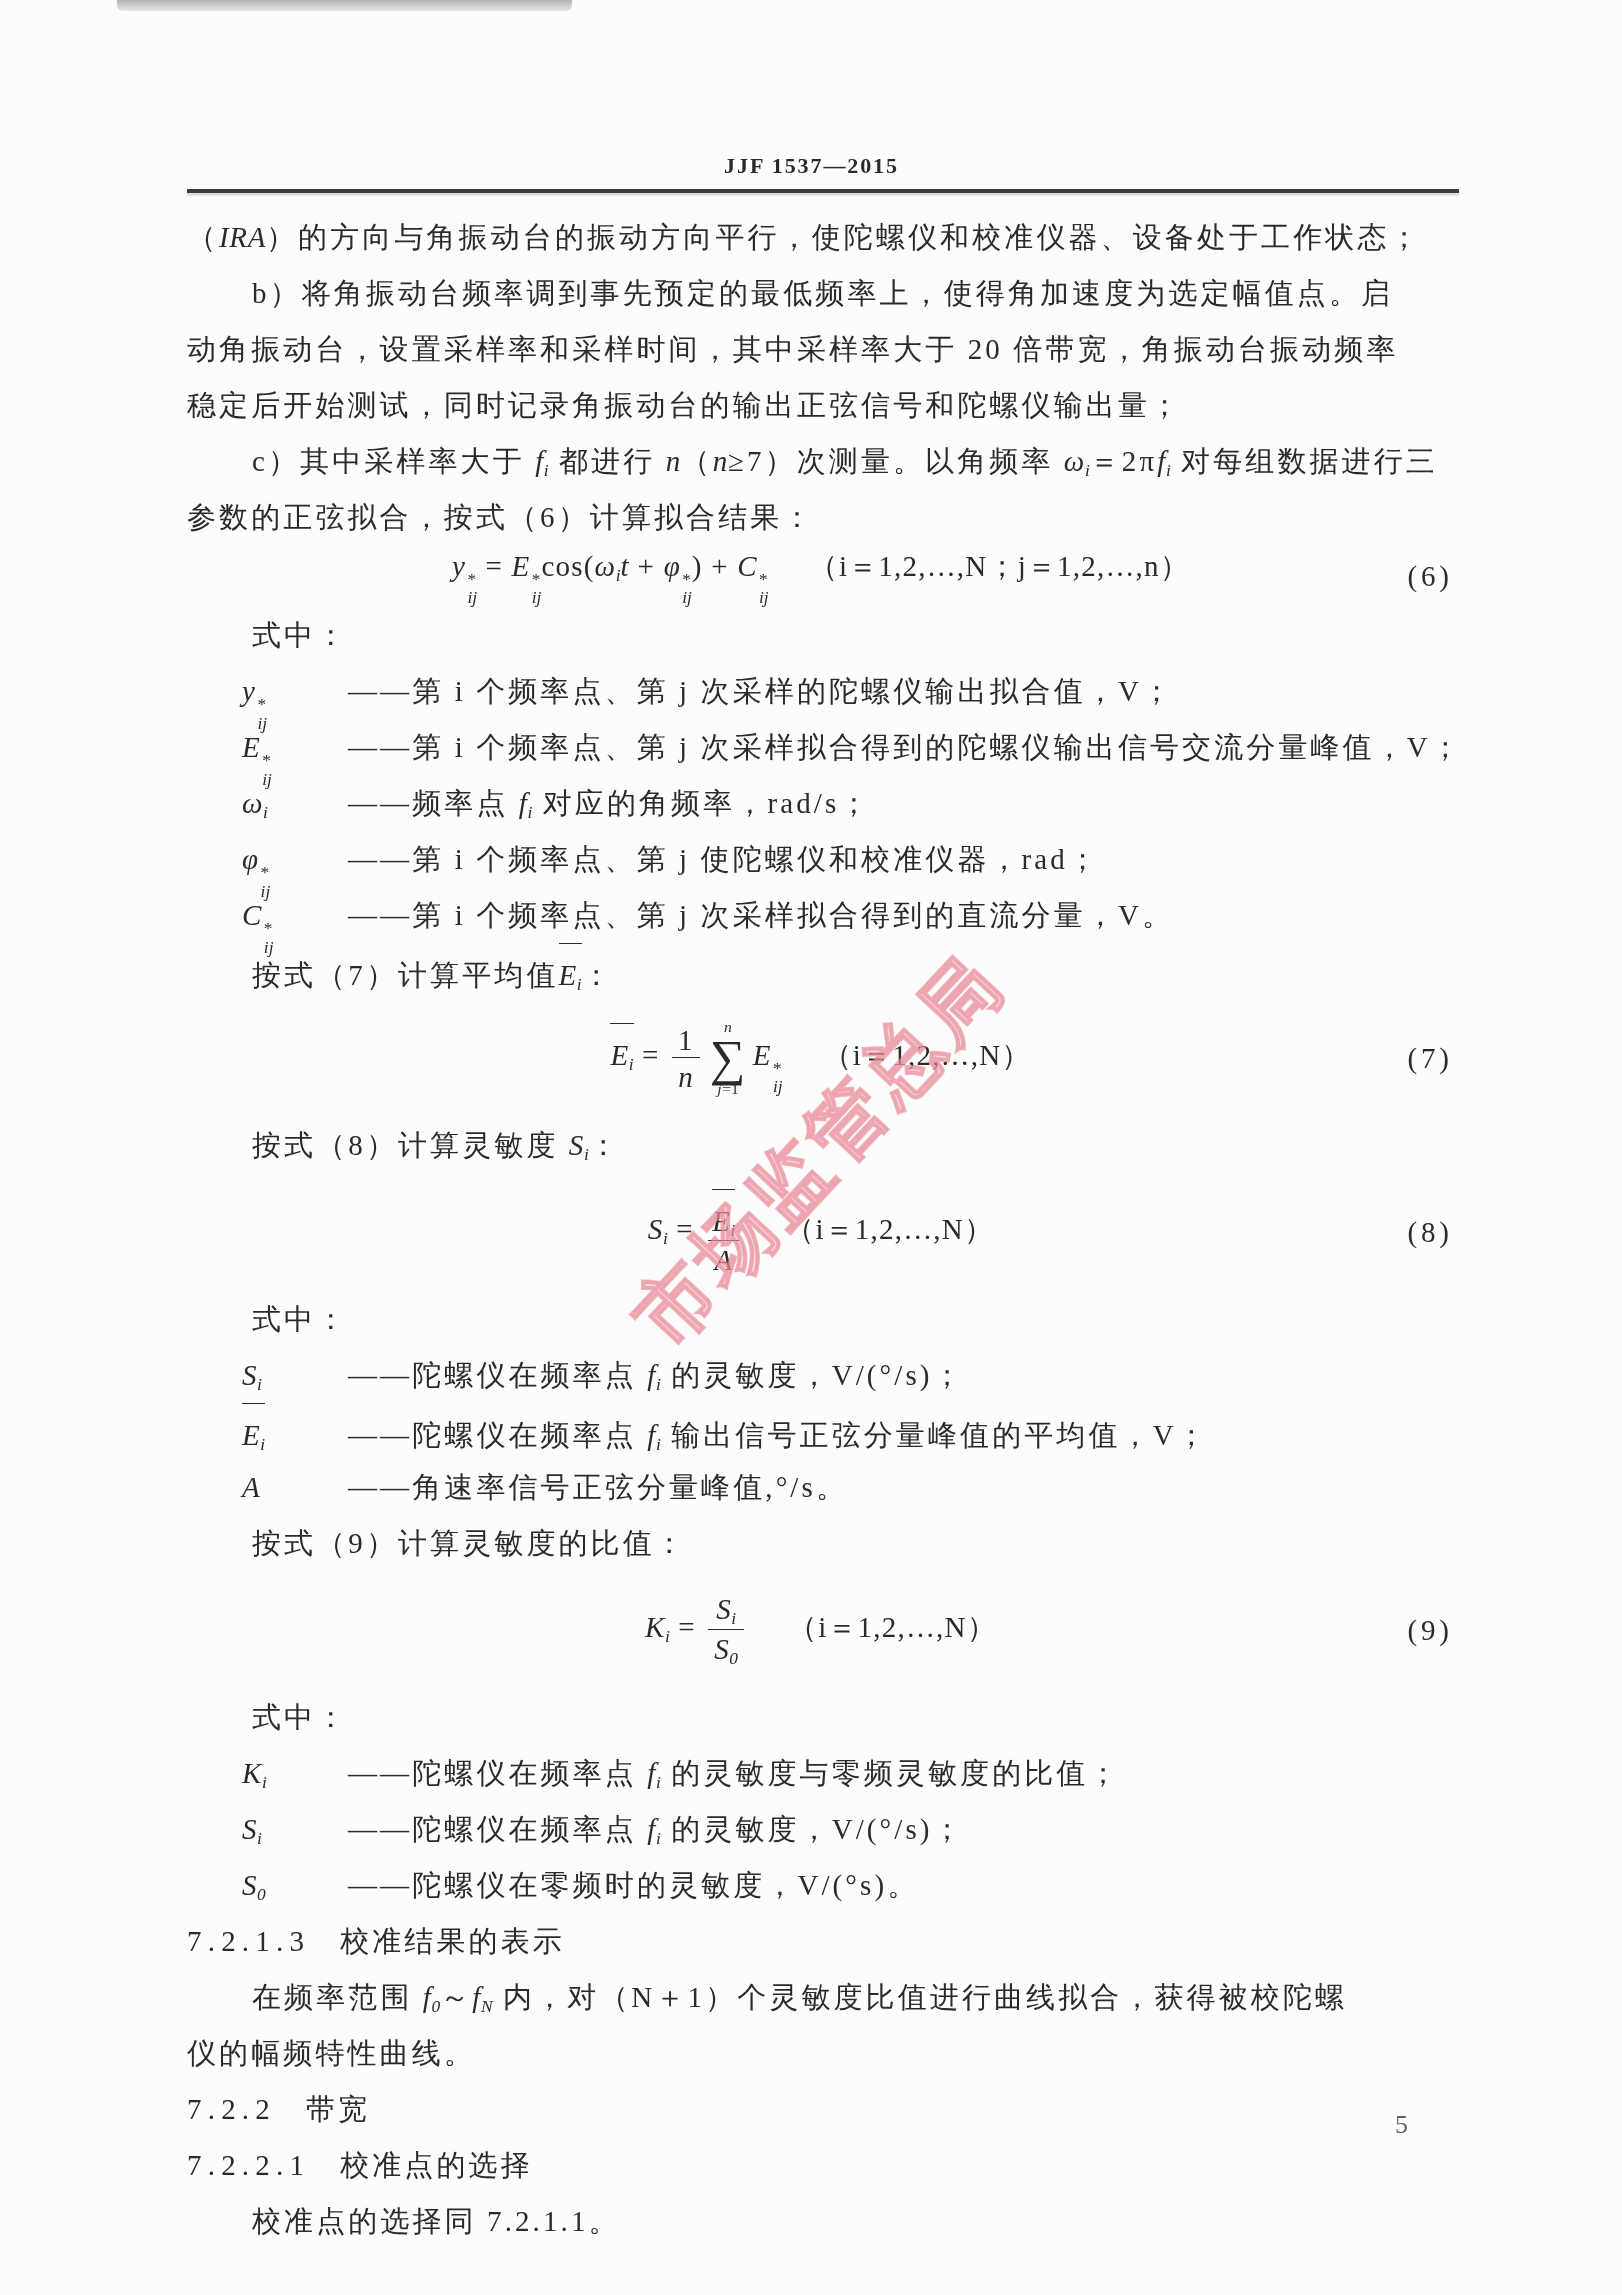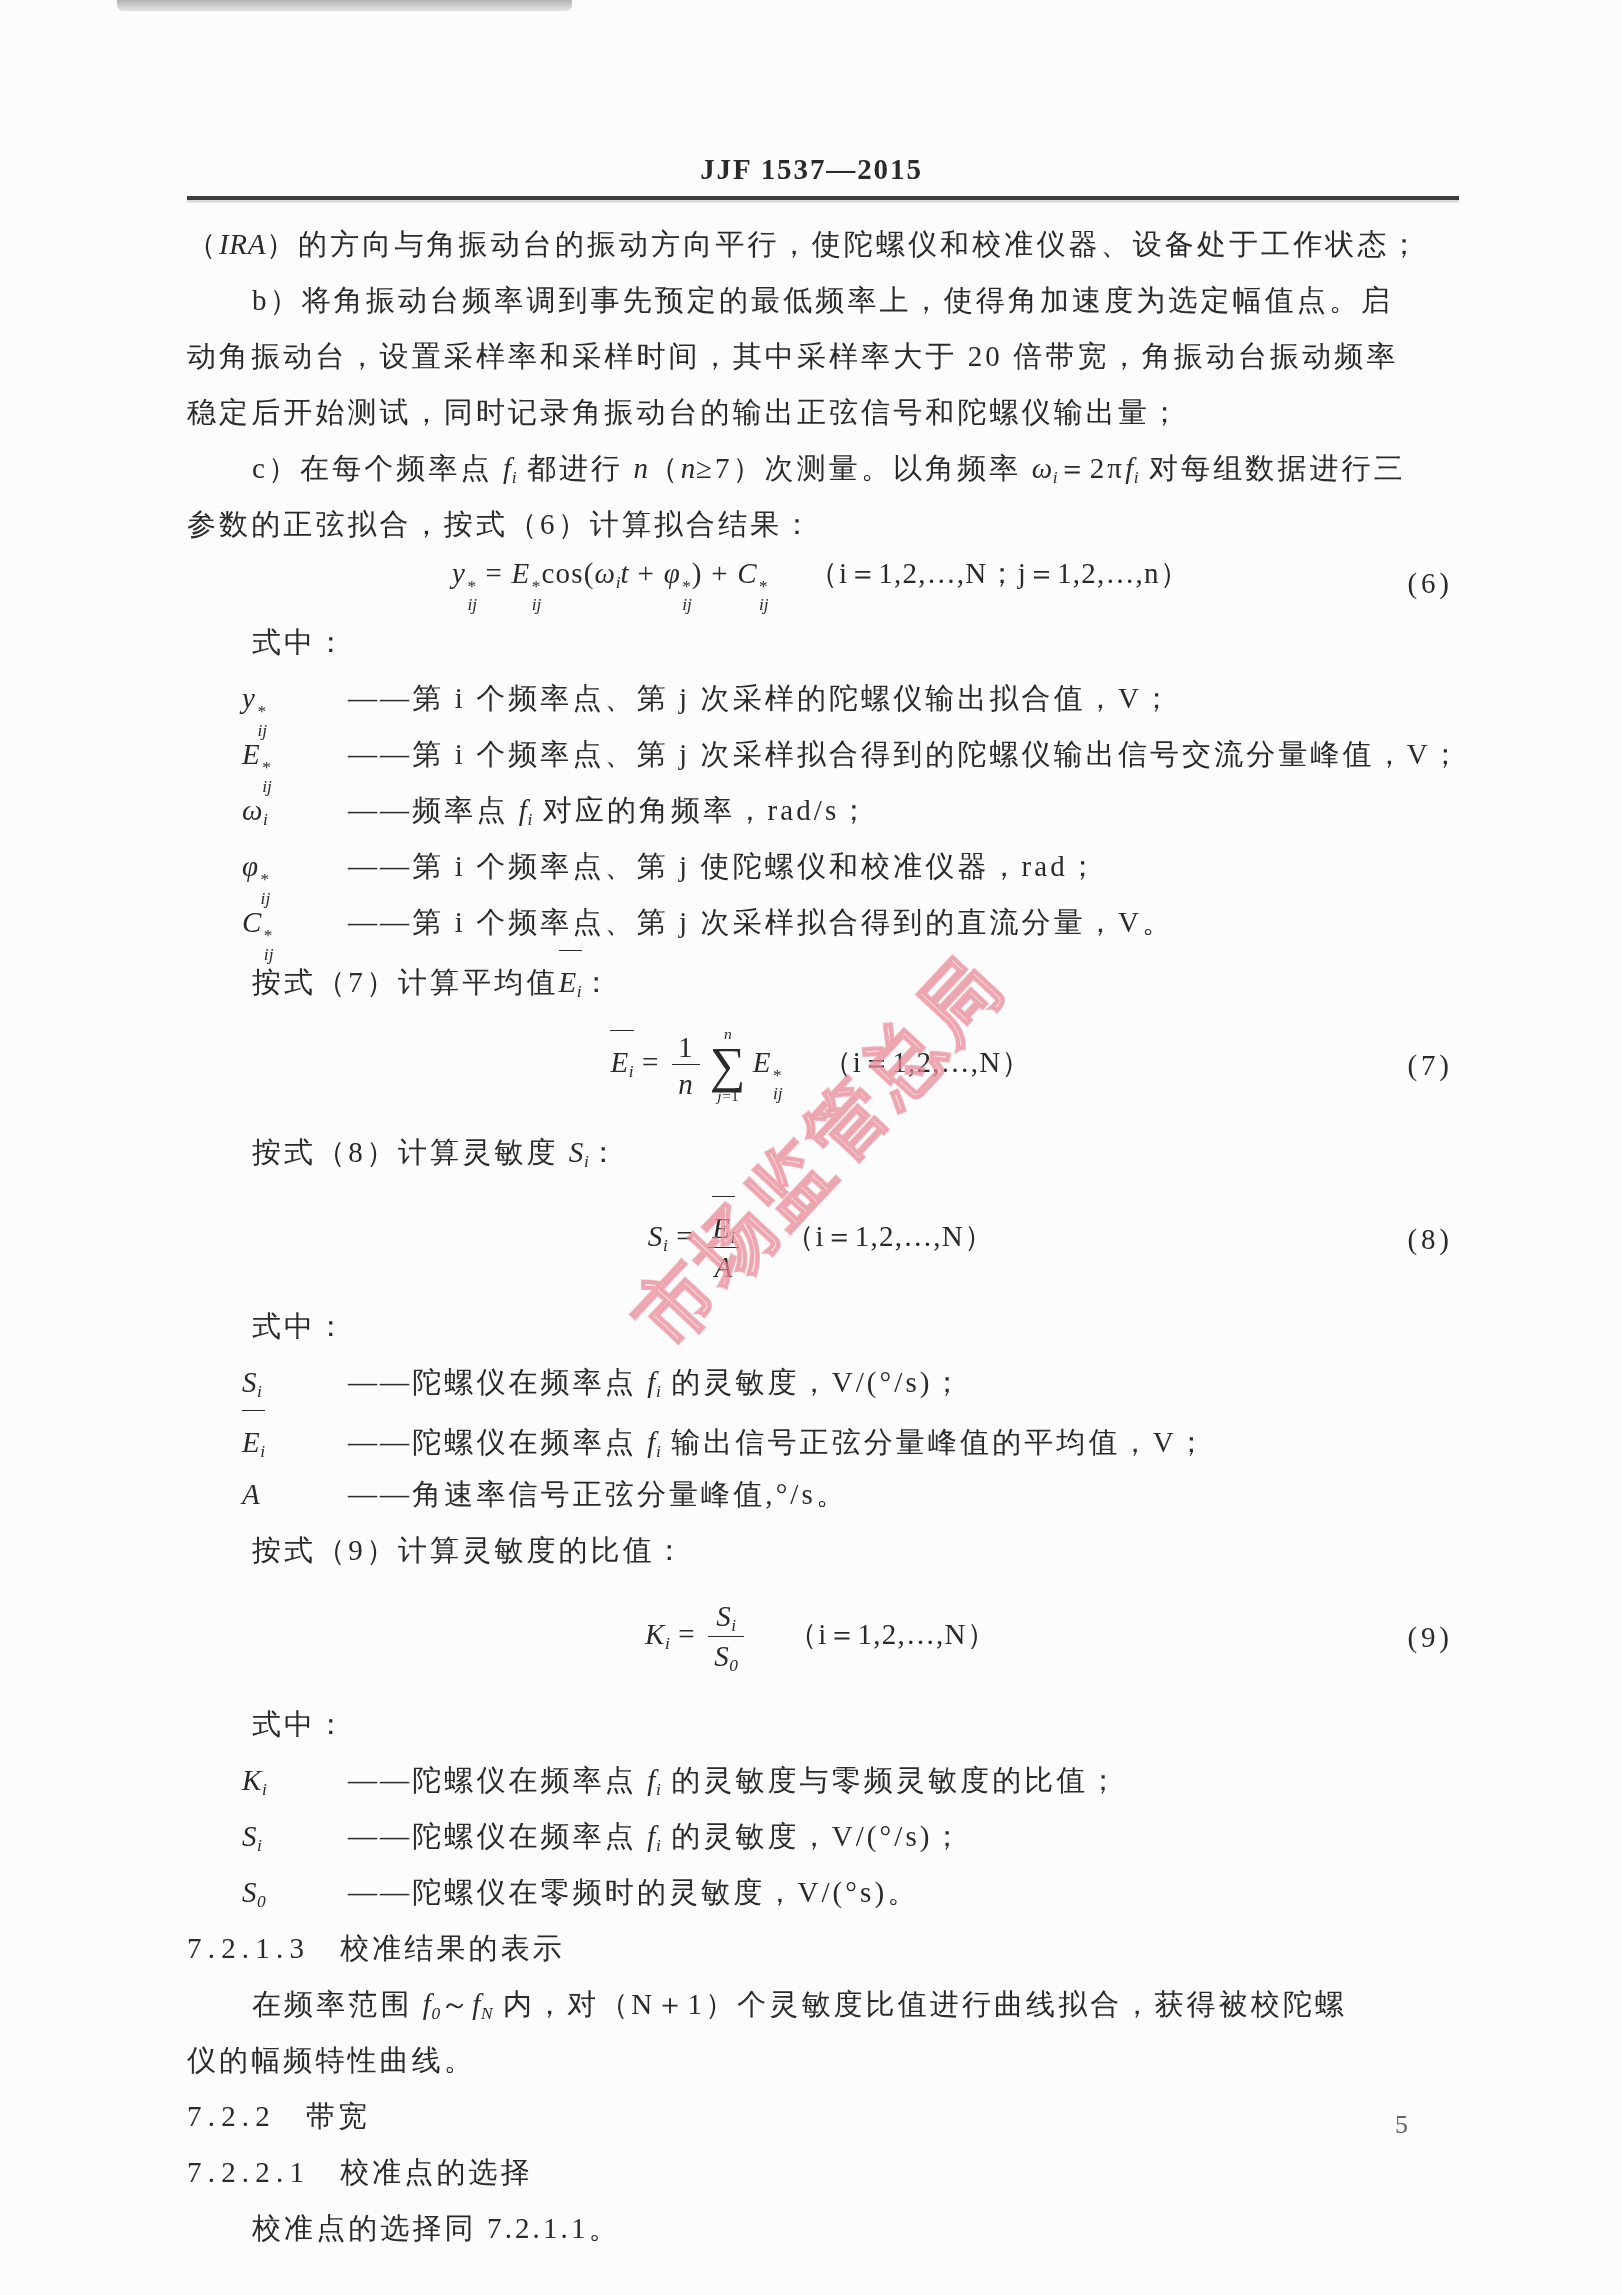--- a/index.html
+++ b/index.html
@@ -1,20 +1,20 @@
 <!DOCTYPE html>
 <html style="font-size:10px"><head>
 <meta charset="utf-8">
 <style>
   html,body{margin:0;padding:0;background:#e9e9e9;}
   .page{position:relative;width:1623px;height:2295px;background:#fcfcfc;
         font-family:"Liberation Serif","DejaVu Serif",serif;color:#2a2a2c;overflow:hidden;}
   .scan-smudge{position:absolute;left:117px;top:0;width:455px;height:11.2px;
         background:linear-gradient(180deg,#a3a3a3,#dedede);opacity:.8;border-radius:0 0 6.2px 6.2px;}
-  .header{padding-top:153px;text-align:center;font-weight:bold;font-size:29px;letter-spacing:1.9px;}
+  .header{padding-top:153px;text-align:center;font-weight:bold;font-size:22px;letter-spacing:1.9px;}
   .rule{margin:10px 0 0 187px;width:1272px;height:4.4px;background:#3e3e40;
         box-shadow:0 2.5px 0 rgba(130,130,130,.28);}
   .content{width:1268px;margin:16px 168px 0 187px;font-size:29px;letter-spacing:3.1px;}
   .tline{height:56px;line-height:56px;white-space:pre;}
   .ind{padding-left:65px;}
   .def{padding-left:55px;}
   .mv{font-style:italic;letter-spacing:0.6px;}
   .sb{font-size:0.6em;vertical-align:-0.28em;letter-spacing:0;font-style:italic;}
   .ss{display:inline-flex;flex-direction:column;align-items:flex-start;vertical-align:-0.52em;
       line-height:1;font-size:0.6em;letter-spacing:0;margin-left:1.9px;}
@@ -55,21 +55,21 @@
   <div class="watermark">市场监管总局</div>
 
   <div class="content">
 
     <div class="tline"><span>（</span><i class="mv">IRA</i><span>）的方向与角振动台的振动方向平行，使陀螺仪和校准仪器、设备处于工作状态；</span></div>
 
     <div class="tline ind"><span>b）将角振动台频率调到事先预定的最低频率上，使得角加速度为选定幅值点。启</span></div>
     <div class="tline"><span>动角振动台，设置采样率和采样时间，其中采样率大于 20 倍带宽，角振动台振动频率</span></div>
     <div class="tline"><span>稳定后开始测试，同时记录角振动台的输出正弦信号和陀螺仪输出量；</span></div>
 
-    <div class="tline ind"><span>c）在每个频率点 </span><i class="mv">f</i><sub class="sb">i</sub><span> 都进行 </span><i class="mv">n</i><span>（</span><i class="mv">n</i><span>≥7）次测量。以角频率 </span><i class="mv">ω</i><sub class="sb">i</sub><span>＝2π</span><i class="mv">f</i><sub class="sb">i</sub><span> 对每组数据进行三</span></div>
+    <div class="tline ind"><span>c）其中采样率大于 </span><i class="mv">f</i><sub class="sb">i</sub><span> 都进行 </span><i class="mv">n</i><span>（</span><i class="mv">n</i><span>≥7）次测量。以角频率 </span><i class="mv">ω</i><sub class="sb">i</sub><span>＝2π</span><i class="mv">f</i><sub class="sb">i</sub><span> 对每组数据进行三</span></div>
     <div class="tline"><span>参数的正弦拟合，按式（6）计算拟合结果：</span></div>
 
     <div class="eqrow">
       <span class="fwrap"><i class="mv">y</i><span class="ss"><span class="ssu">*</span><span class="ssd">ij</span></span> <span>=</span> <i class="mv">E</i><span class="ss"><span class="ssu">*</span><span class="ssd">ij</span></span><span>cos(</span><i class="mv">ω</i><sub class="sb">i</sub><i class="mv">t</i> <span>+</span> <i class="mv">φ</i><span class="ss"><span class="ssu">*</span><span class="ssd">ij</span></span><span>)</span> <span>+</span> <i class="mv">C</i><span class="ss"><span class="ssu">*</span><span class="ssd">ij</span></span><span class="cond">（i＝1,2,…,N；j＝1,2,…,n）</span></span>
       <span class="eqno">(6)</span>
     </div>
 
     <div class="tline ind"><span>式中：</span></div>
 
     <div class="tline def"><span class="defsym"><i class="mv">y</i><span class="ss"><span class="ssu">*</span><span class="ssd">ij</span></span></span><span>——</span><span>第 i 个频率点、第 j 次采样的陀螺仪输出拟合值，V；</span></div>

